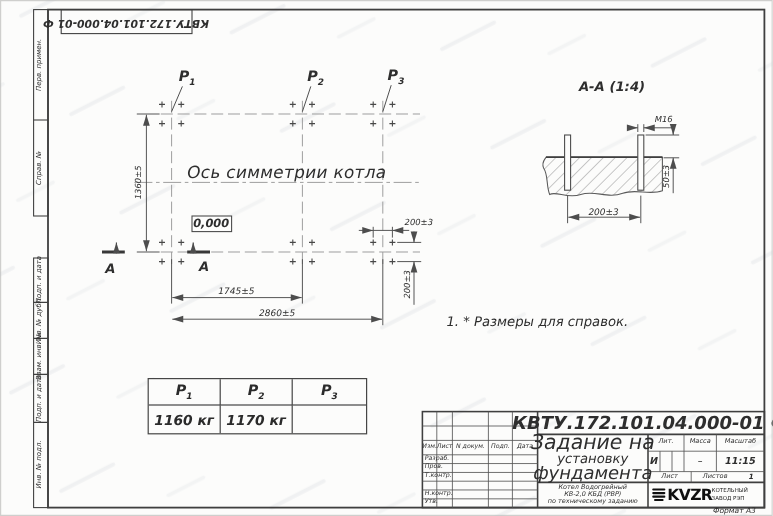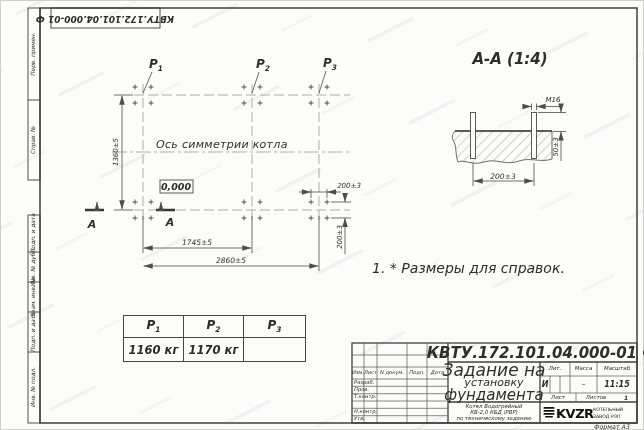--- a/index.html
+++ b/index.html
@@ -13,21 +13,21 @@
     position:absolute;font-style:italic;color:#2e2e2e;white-space:nowrap;
     transform:translate(-50%,-50%);line-height:1;
   }
   .lbl.left{transform:translate(0,-50%);}
   .rot90{transform:translate(-50%,-50%) rotate(-90deg);}
   .rot180{transform:translate(-50%,-50%) rotate(180deg);}
   .w6{font-weight:600;}
   sub{font-size:62%;}
   
   .notes{position:absolute;left:356px;top:264px;width:280px;}
-  .notes p{margin:0;text-indent:16px;font-style:italic;font-size:14px;line-height:9.8px;color:#2c2c2c;}
+  .notes p{margin:0;text-indent:16px;font-style:italic;font-size:11px;line-height:9.8px;color:#2c2c2c;}
   
   .ltable{position:absolute;left:123px;top:315px;width:181px;height:45px;
     border:1.3px solid #454545;display:grid;grid-template-columns:60px 60px 1fr;
     grid-template-rows:22px 1fr;background:#fcfcfb;}
   .ltable .cell{border-right:1px solid #454545;border-bottom:1px solid #454545;
     display:flex;align-items:center;justify-content:center;
     font-style:italic;font-weight:600;color:#2b2b2b;}
   .ltable .cell:nth-child(3n){border-right:none;}
   .ltable .cell.v{border-bottom:none;font-size:11.5px;text-align:right;}
   .ltable .cell.h{font-size:12px;}
@@ -160,34 +160,34 @@
 
   <div class="lbl rot180 w6" style="left:105px;top:18px;font-size:9px;">КВТУ.172.101.04.000-01 Ф</div>
 
   <div class="lbl w6" style="left:156px;top:65px;font-size:12px;">
     <span>P</span><sub>1</sub></div>
   <div class="lbl w6" style="left:263px;top:65px;font-size:12px;">
     <span>P</span><sub>2</sub></div>
   <div class="lbl w6" style="left:330px;top:64px;font-size:12px;">
     <span>P</span><sub>3</sub></div>
 
-  <div class="lbl left" style="left:156px;top:144px;font-size:11px;letter-spacing:0.3px;">Ось симметрии котла</div>
+  <div class="lbl left" style="left:156px;top:144px;font-size:14px;letter-spacing:0.3px;">Ось симметрии котла</div>
 
   <div class="lbl w6" style="left:176px;top:186.5px;font-size:9.5px;">0,000</div>
 
   <div class="lbl rot90" style="left:116px;top:152px;font-size:7px;">1360±5</div>
   <div class="lbl" style="left:197px;top:243px;font-size:7.5px;">1745±5</div>
   <div class="lbl" style="left:231px;top:261px;font-size:7.5px;">2860±5</div>
   <div class="lbl" style="left:349px;top:186px;font-size:7px;">200±3</div>
   <div class="lbl rot90" style="left:340px;top:237px;font-size:7px;">200±3</div>
 
   <div class="lbl w6" style="left:92px;top:224px;font-size:11px;">А</div>
   <div class="lbl w6" style="left:170px;top:222px;font-size:11px;">А</div>
 
-  <div class="lbl w6" style="left:510px;top:59px;font-size:15px;">А-А (1:4)</div>
+  <div class="lbl w6" style="left:510px;top:72px;font-size:11px;">А-А (1:4)</div>
   <div class="lbl" style="left:553px;top:100px;font-size:7px;">М16</div>
   <div class="lbl rot90" style="left:556px;top:147px;font-size:7px;">50±3</div>
   <div class="lbl" style="left:503px;top:176.5px;font-size:7.5px;">200±3</div>
 
   <div class="notes">
     <p>1. * Размеры для справок.</p>
   </div>
 
   <div class="ltable">
     <div class="cell h">

